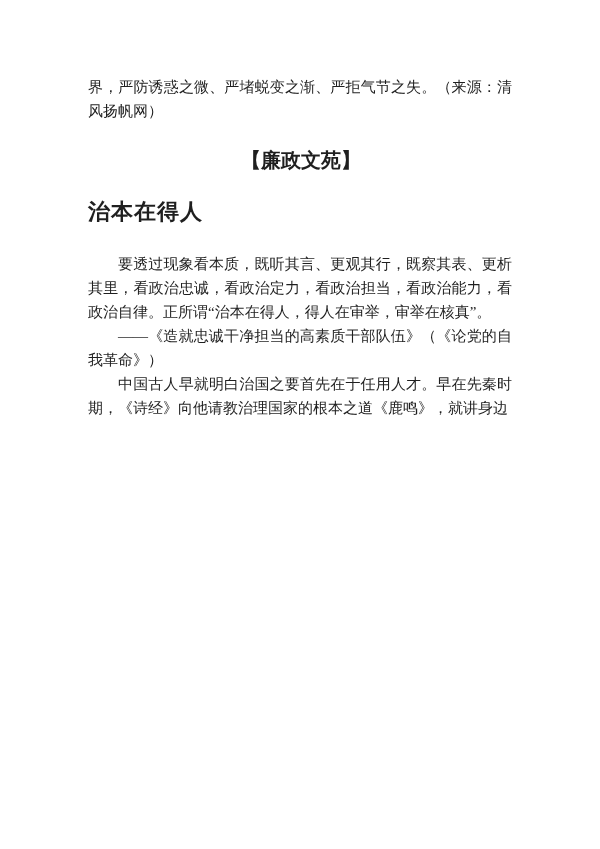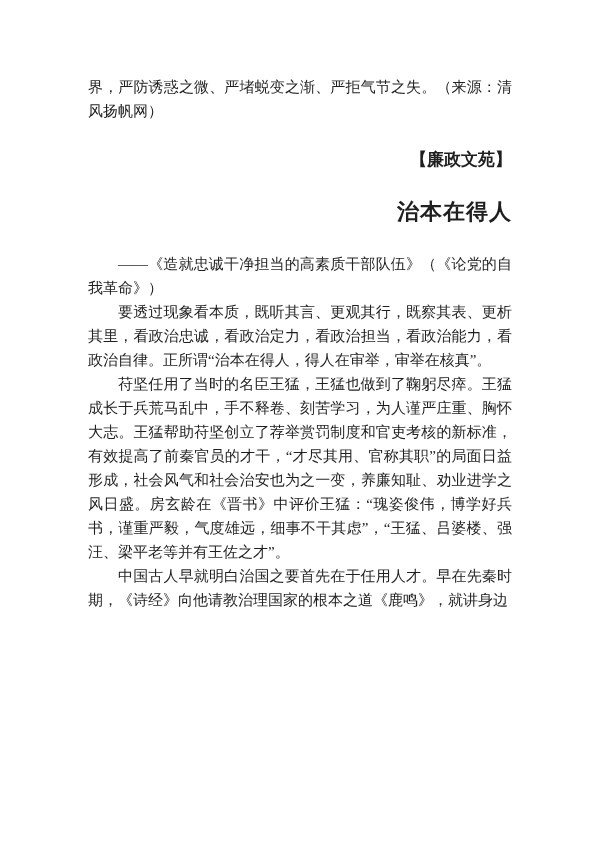--- a/index.html
+++ b/index.html
@@ -25,31 +25,31 @@
     line-height: 24px;
     text-align: justify;
     text-justify: inter-ideograph;
   }
   .carryover {
     margin: 0;
     text-indent: 0;
   }
   .section-heading {
     margin: 25px 0 0 2px;
-    font-size: 17px;
+    font-size: 20px;
     font-weight: bold;
     line-height: 24px;
-    text-align: right;
+    text-align: center;
   }
   .article-title {
     margin: 26px 0 26px 0;
     font-size: 22px;
     font-weight: bold;
     line-height: 28px;
-    text-align: right;
+    text-align: left;
     text-indent: 0;
     letter-spacing: 1px;
   }
   .body-par {
     margin: 0;
     text-indent: 2em;
   }
   .page-number {
     position: absolute;
     left: 0;
@@ -66,24 +66,23 @@
 <body>
 
 <div class="page">
   <div class="content">
     <p class="carryover">界，严防诱惑之微、严堵蜕变之渐、严拒气节之失。（来源：清风扬帆网）</p>
 
     <h2 class="section-heading">【廉政文苑】</h2>
 
     <h1 class="article-title">治本在得人</h1>
 
+    <p class="body-par">要透过现象看本质，既听其言、更观其行，既察其表、更析其里，看政治忠诚，看政治定力，看政治担当，看政治能力，看政治自律。正所谓“治本在得人，得人在审举，审举在核真”。</p>
+
     <p class="body-par">——《造就忠诚干净担当的高素质干部队伍》（《论党的自我革命》）</p>
 
-    <p class="body-par">要透过现象看本质，既听其言、更观其行，既察其表、更析其里，看政治忠诚，看政治定力，看政治担当，看政治能力，看政治自律。正所谓“治本在得人，得人在审举，审举在核真”。</p>
 
-
-    <p class="body-par">苻坚任用了当时的名臣王猛，王猛也做到了鞠躬尽瘁。王猛成长于兵荒马乱中，手不释卷、刻苦学习，为人谨严庄重、胸怀大志。王猛帮助苻坚创立了荐举赏罚制度和官吏考核的新标准，有效提高了前秦官员的才干，“才尽其用、官称其职”的局面日益形成，社会风气和社会治安也为之一变，养廉知耻、劝业进学之风日盛。房玄龄在《晋书》中评价王猛：“瑰姿俊伟，博学好兵书，谨重严毅，气度雄远，细事不干其虑”，“王猛、吕婆楼、强汪、梁平老等并有王佐之才”。</p>
 
     <p class="body-par">中国古人早就明白治国之要首先在于任用人才。早在先秦时期，《诗经》向他请教治理国家的根本之道《鹿鸣》，就讲身边</p>
   </div>
 
   <div class="page-number">- 6 -</div>
 </div>
 
 </body></html>

